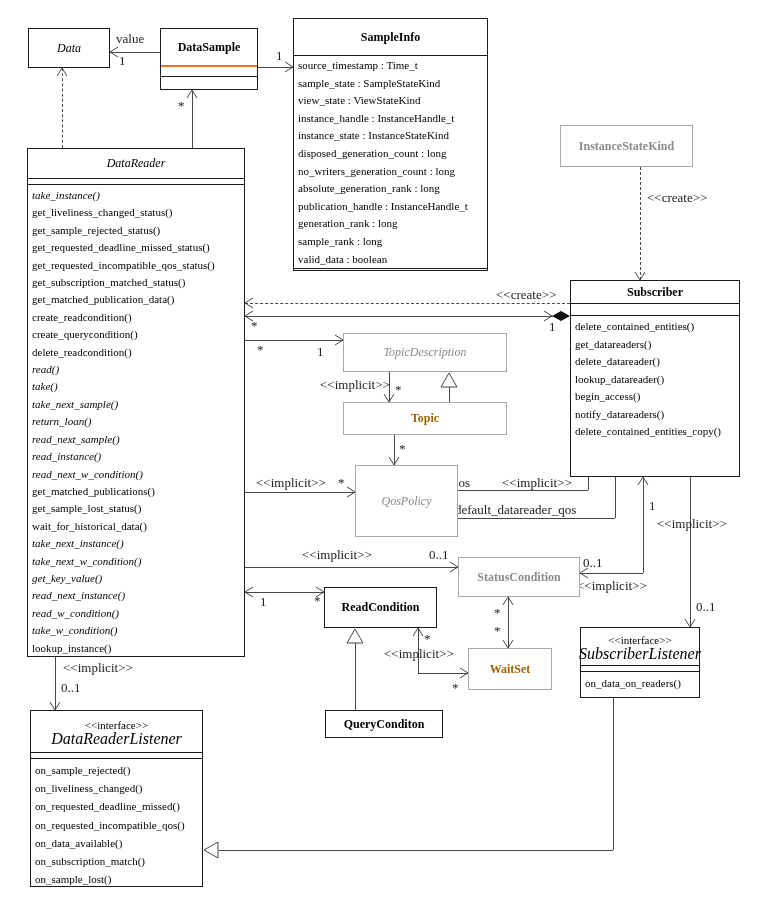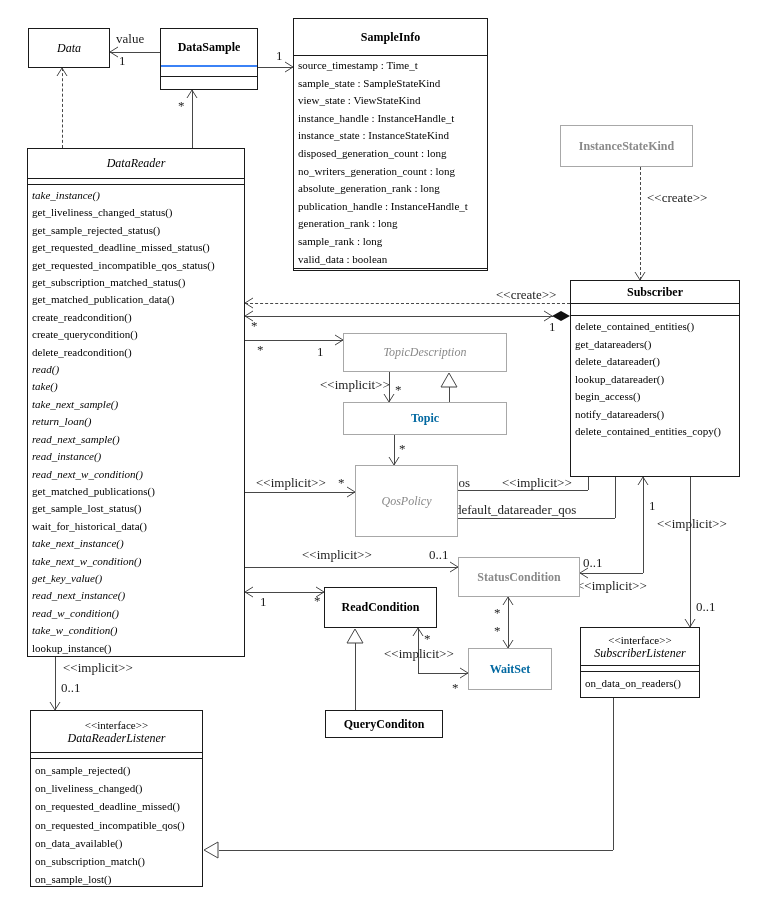--- a/index.html
+++ b/index.html
@@ -3,26 +3,26 @@
 <meta charset="utf-8">
 <style>
   html,body{margin:0;padding:0;background:#fff;}
   #canvas{position:relative;width:768px;height:917px;background:#ffffff;overflow:hidden;
           font-family:"Liberation Serif","DejaVu Serif",serif;color:#000;}
   .box{position:absolute;background:#fff;border:1px solid #1a1a1a;box-sizing:border-box;}
   .box.gray{border-color:#a8a8a8;}
   .title{display:flex;flex-direction:column;align-items:center;justify-content:center;
          font-weight:bold;font-size:12px;line-height:13px;box-sizing:border-box;white-space:nowrap;}
   .title.hasline{border-bottom:1px solid #1a1a1a;}
-  .title.thick{border-bottom:2px solid #3b82f6;text-align:center;}
+  .title.thick{border-bottom:2px solid #f97316;text-align:center;}
   .abstract{font-style:italic;font-weight:normal;}
   .graytxt{color:#8a8a8a;}
-  .darktxt{color:#0369a1;}
+  .darktxt{color:#a16207;}
   .stereo{font-size:11px;font-weight:normal;font-style:normal;color:inherit;}
-  .iname{font-style:italic;font-weight:normal;font-size:12px;}
+  .iname{font-style:italic;font-weight:normal;font-size:16px;}
   .comp{box-sizing:border-box;border-bottom:1px solid #1a1a1a;}
   .members{font-size:11px;padding-left:4px;box-sizing:border-box;overflow:hidden;}
   .member{white-space:nowrap;}
   .member.it{font-style:italic;}
   .hl{position:absolute;height:1px;background:#474747;}
   .vl{position:absolute;width:1px;background:#474747;}
   .hld{position:absolute;height:0;border-top:1px dashed #474747;}
   .vld{position:absolute;width:0;border-left:1px dashed #474747;}
   .lbl{position:absolute;font-size:13px;line-height:12px;white-space:nowrap;color:#1c1c1c;}
   .ah{position:absolute;}

